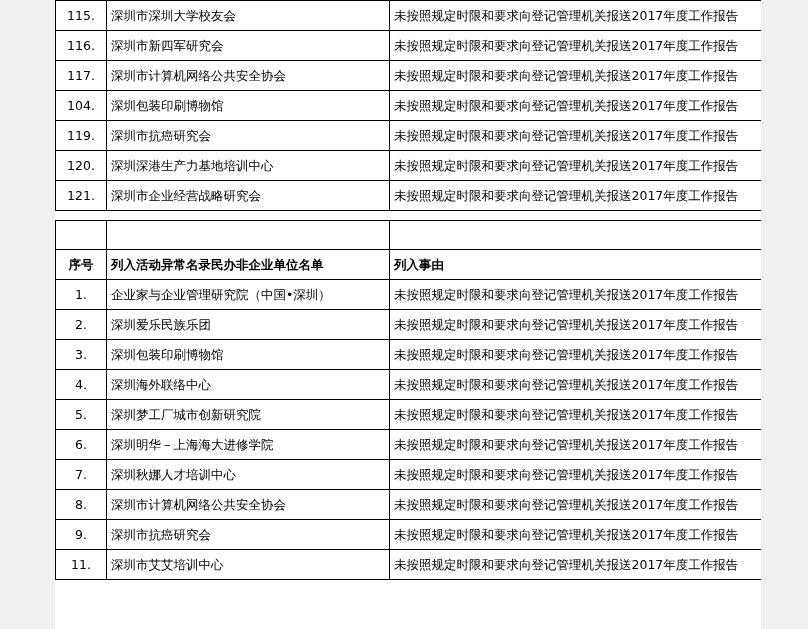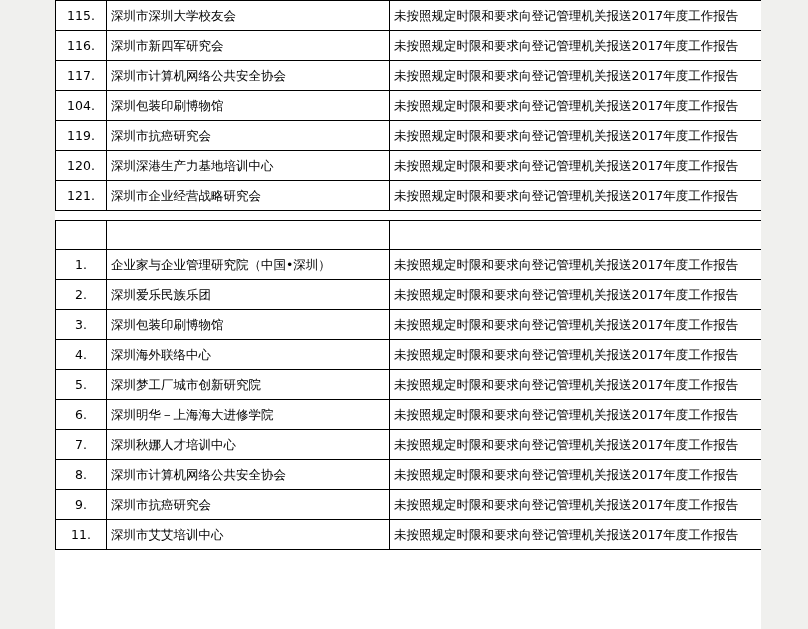--- a/index.html
+++ b/index.html
@@ -127,20 +127,25 @@
 
     <div class="gap"></div>
 
     <table class="doc-table">
       <tbody>
         <tr class="spacer-row">
           <td class="col-num"></td>
           <td class="col-name"></td>
           <td class="col-reason"></td>
         </tr>
+        <tr class="header-row">
+          <td class="col-num">序号</td>
+          <td class="col-name">列入活动异常名录民办非企业单位名单</td>
+          <td class="col-reason">列入事由</td>
+        </tr>
         <tr>
           <td class="col-num">1.</td>
           <td class="col-name">企业家与企业管理研究院（中国•深圳）</td>
           <td class="col-reason">未按照规定时限和要求向登记管理机关报送2017年度工作报告</td>
         </tr>
         <tr>
           <td class="col-num">2.</td>
           <td class="col-name">深圳爱乐民族乐团</td>
           <td class="col-reason">未按照规定时限和要求向登记管理机关报送2017年度工作报告</td>
         </tr>

